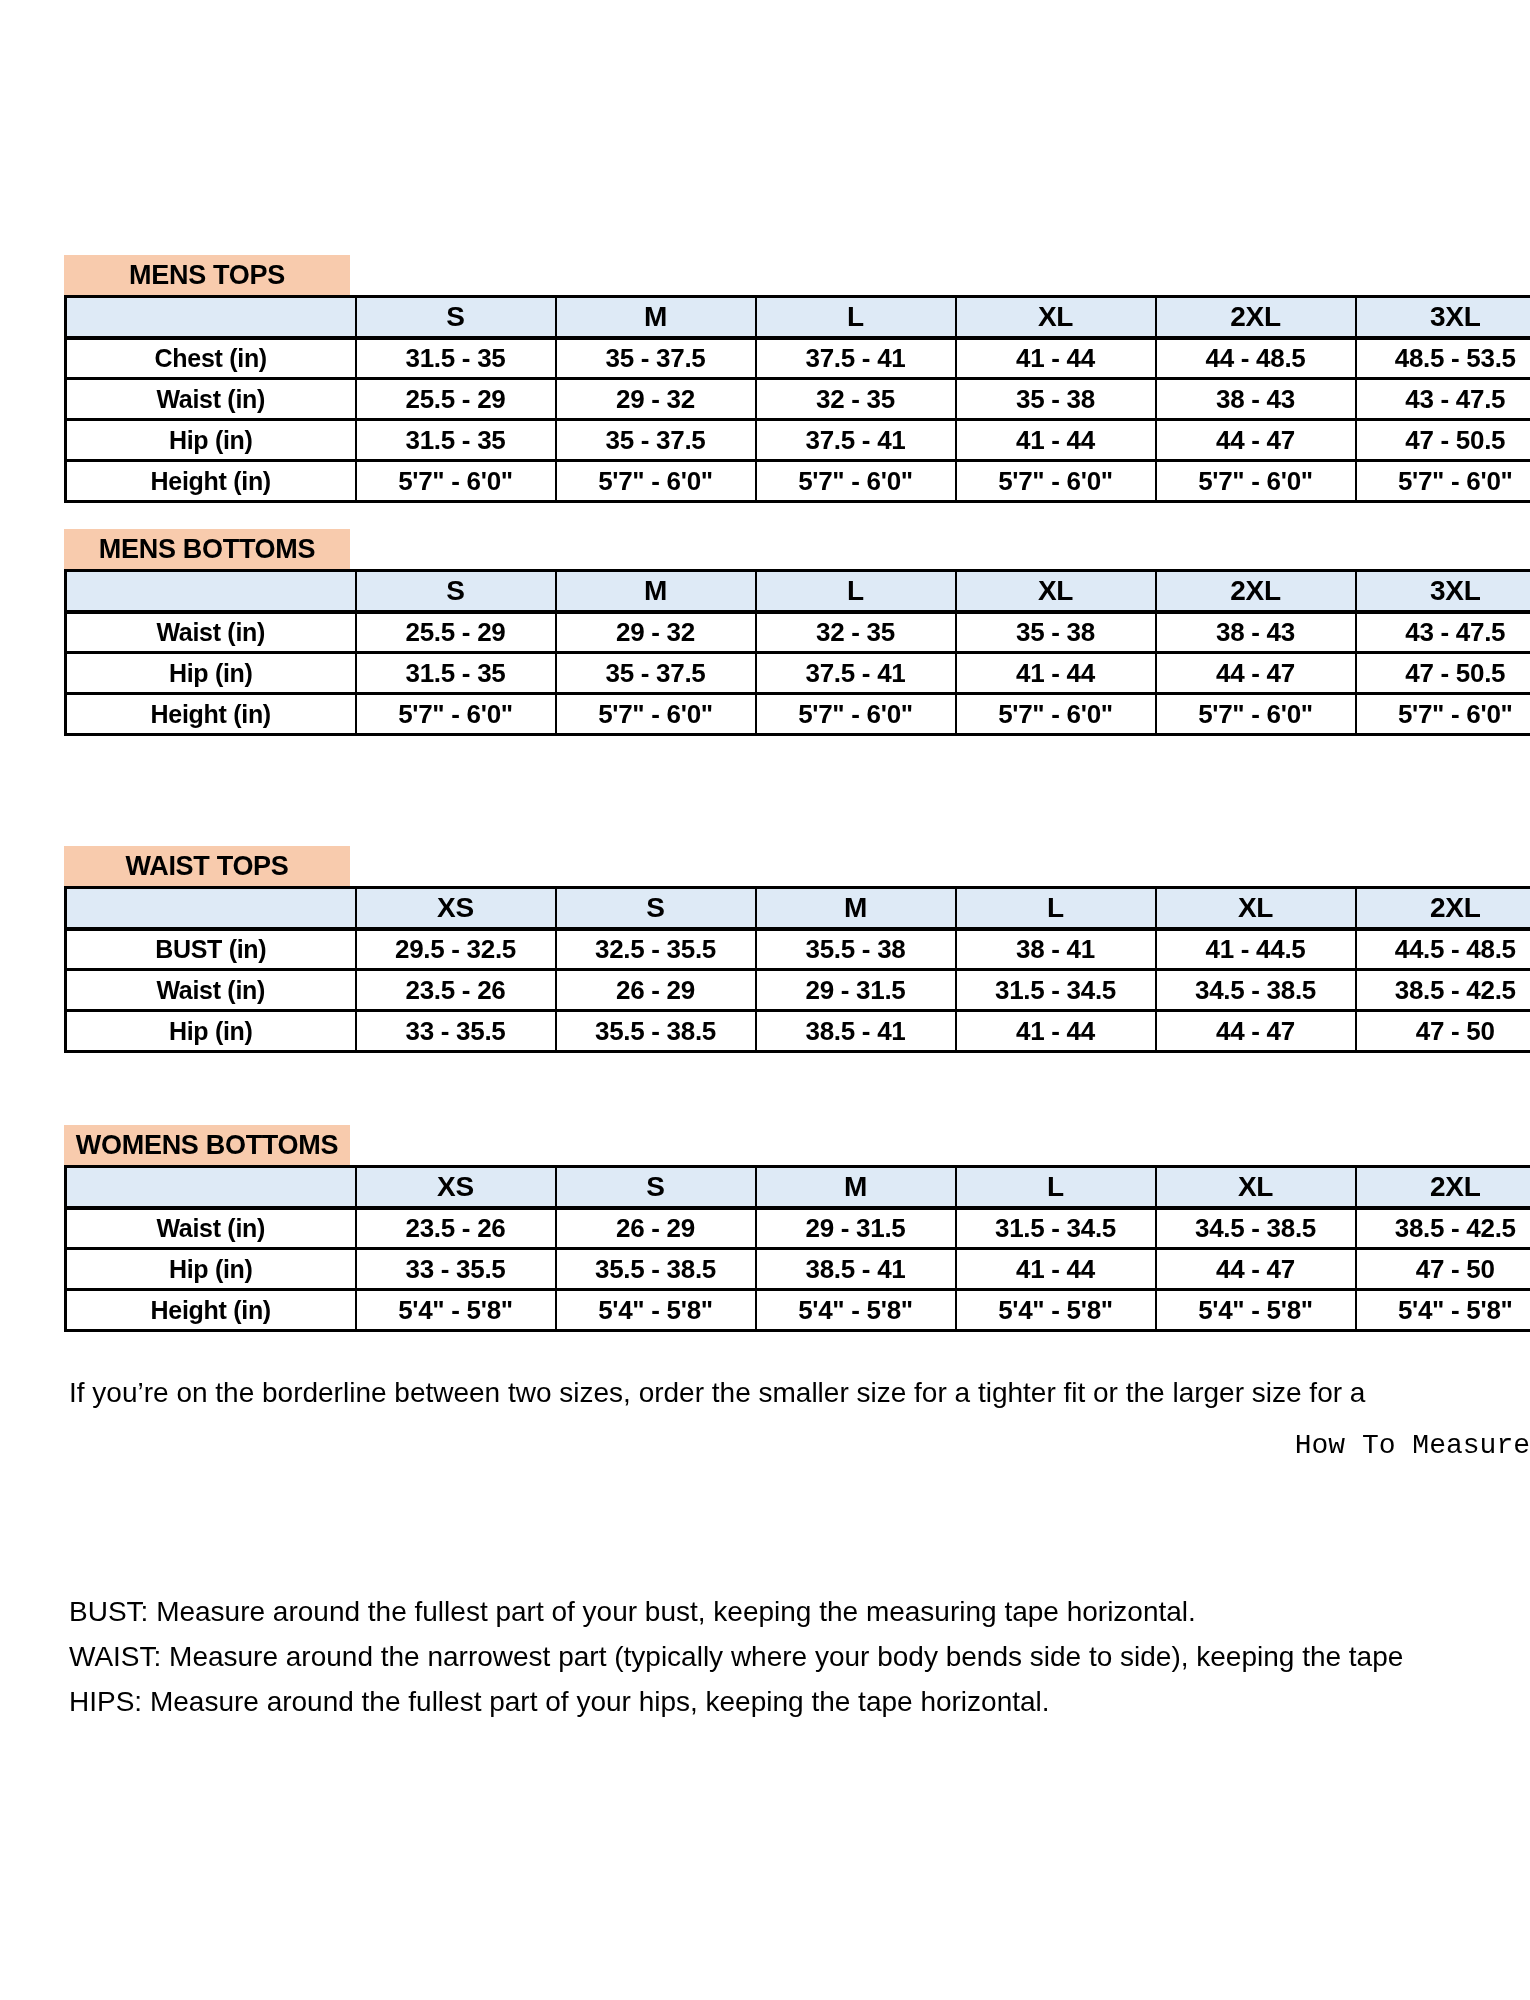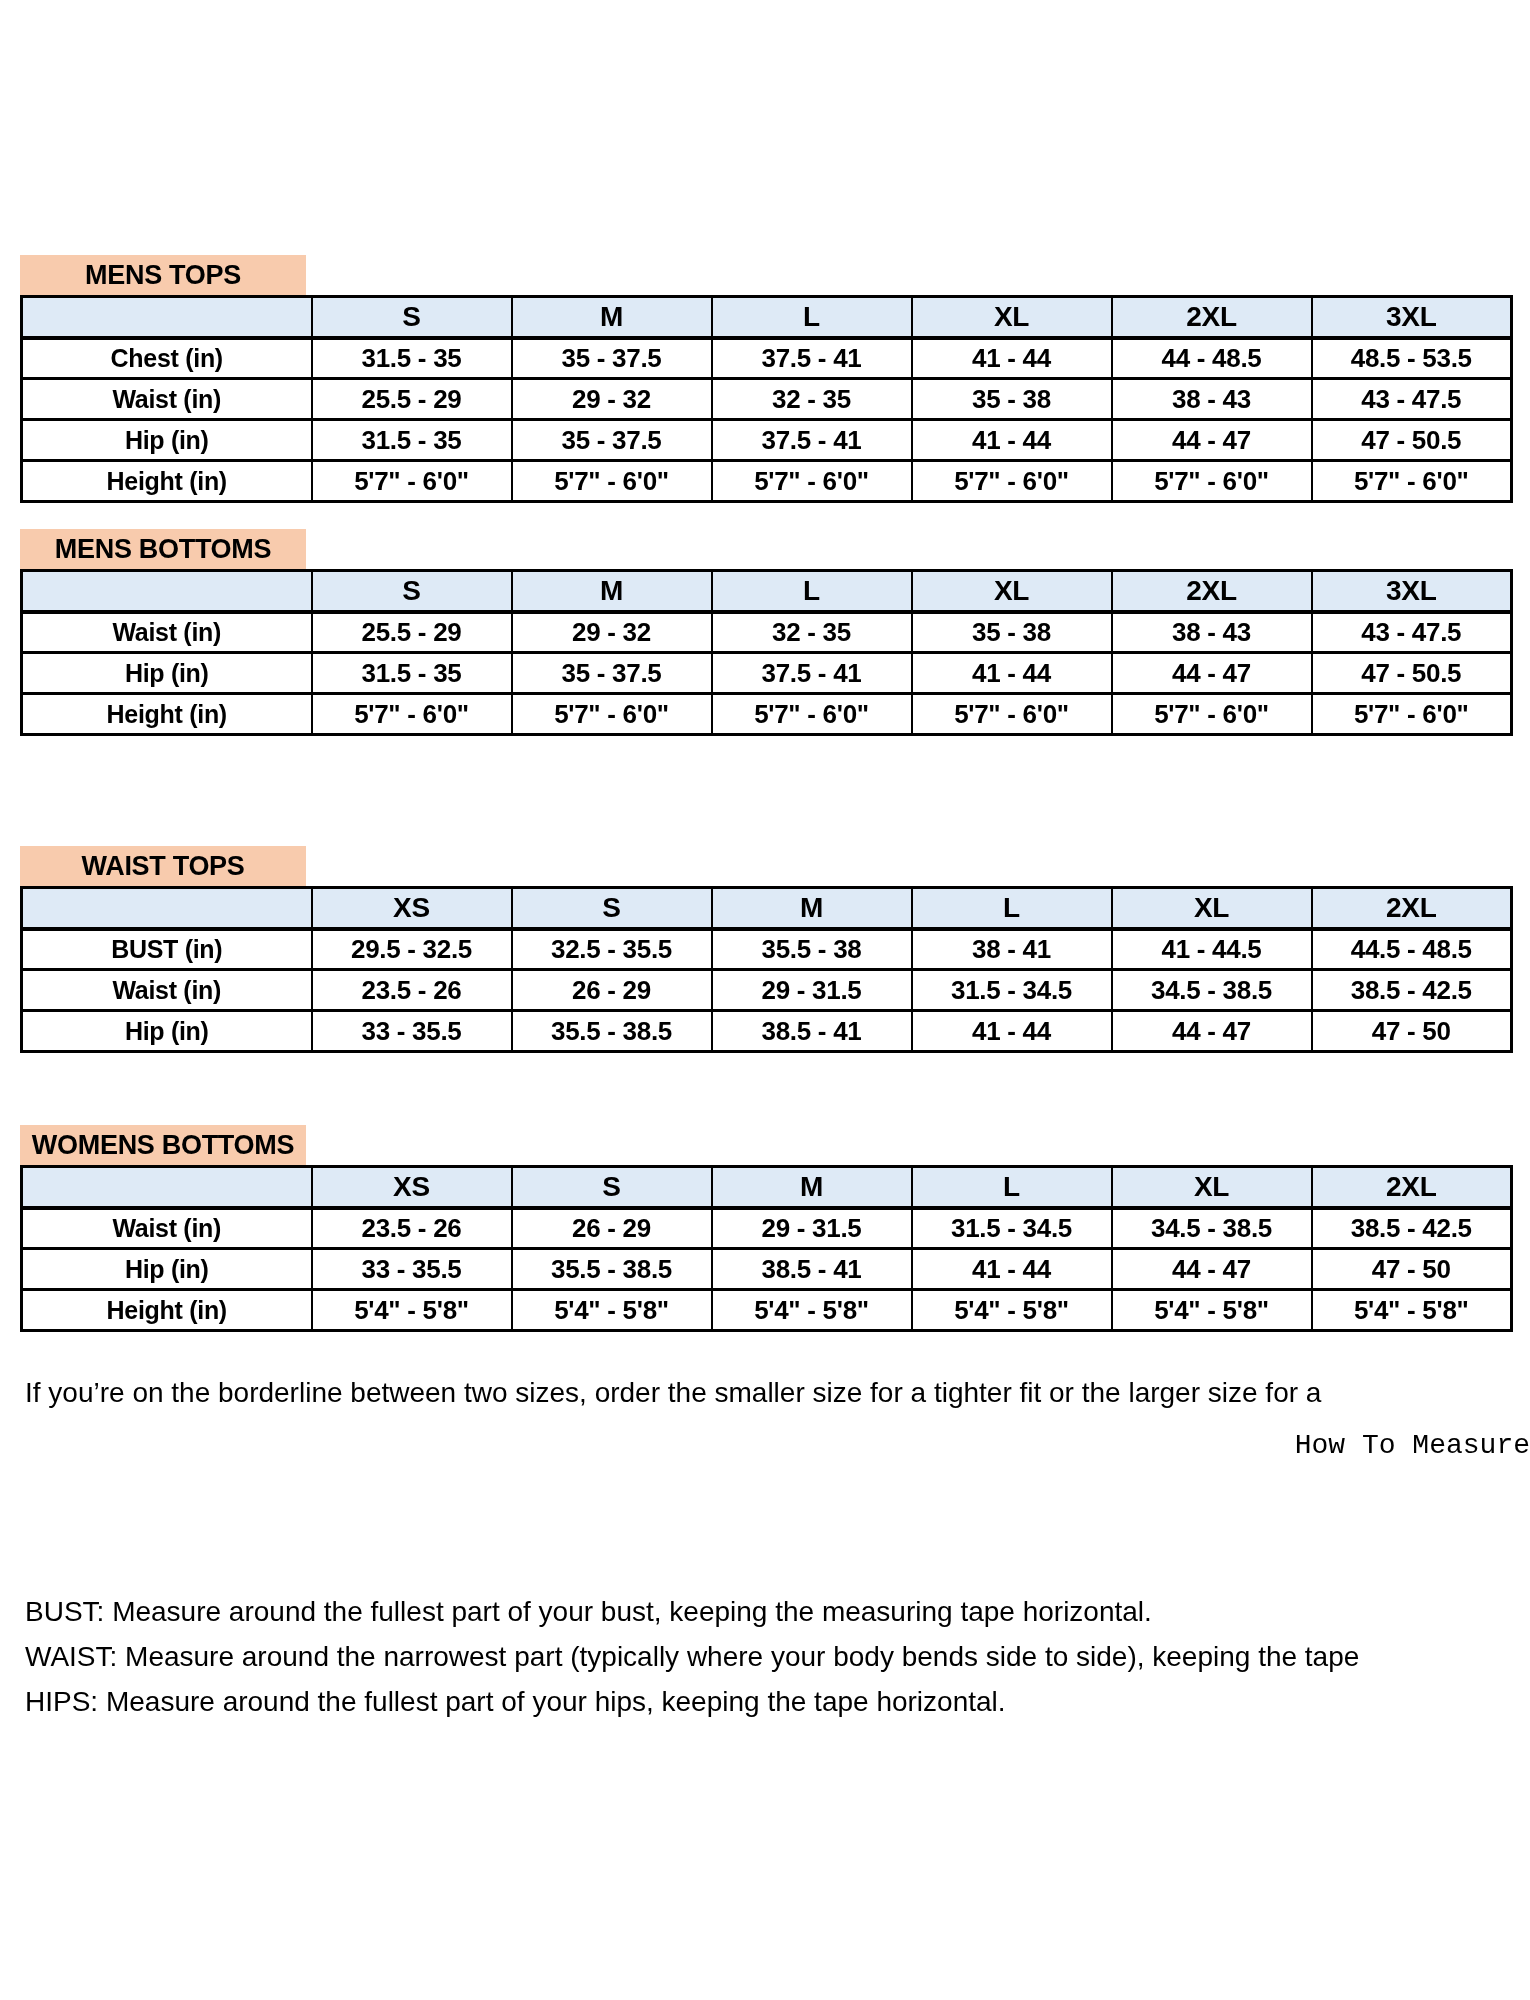--- a/index.html
+++ b/index.html
@@ -7,20 +7,21 @@
     --header-bg:#DEEAF6;
     --border:#000000;
     --text:#000000;
   }
   *{box-sizing:border-box;margin:0;padding:0;}
   html,body{background:#ffffff;}
   .page{
     width:1530px;height:2000px;background:#ffffff;position:relative;overflow:hidden;
     font-family:"Liberation Sans",sans-serif;color:var(--text);
     padding-top:255px;
+    padding-left:44px;
   }
   .table-block{margin-left:20px;}
   #block-mens-bottoms{margin-top:26px;}
   #block-womens-tops{margin-top:110px;}
   #block-womens-bottoms{margin-top:72px;}
   .table-title{
     width:286px;height:40px;background:var(--label-bg);
     display:flex;align-items:center;justify-content:center;
     font-size:27px;font-weight:700;letter-spacing:-0.3px;
   }

